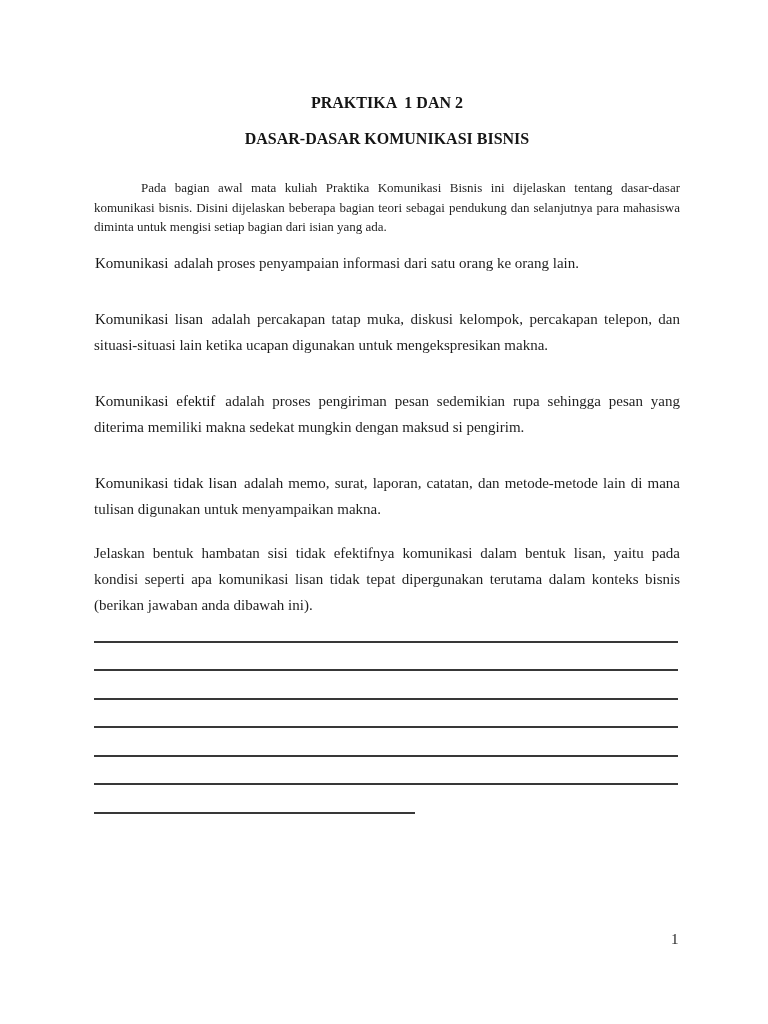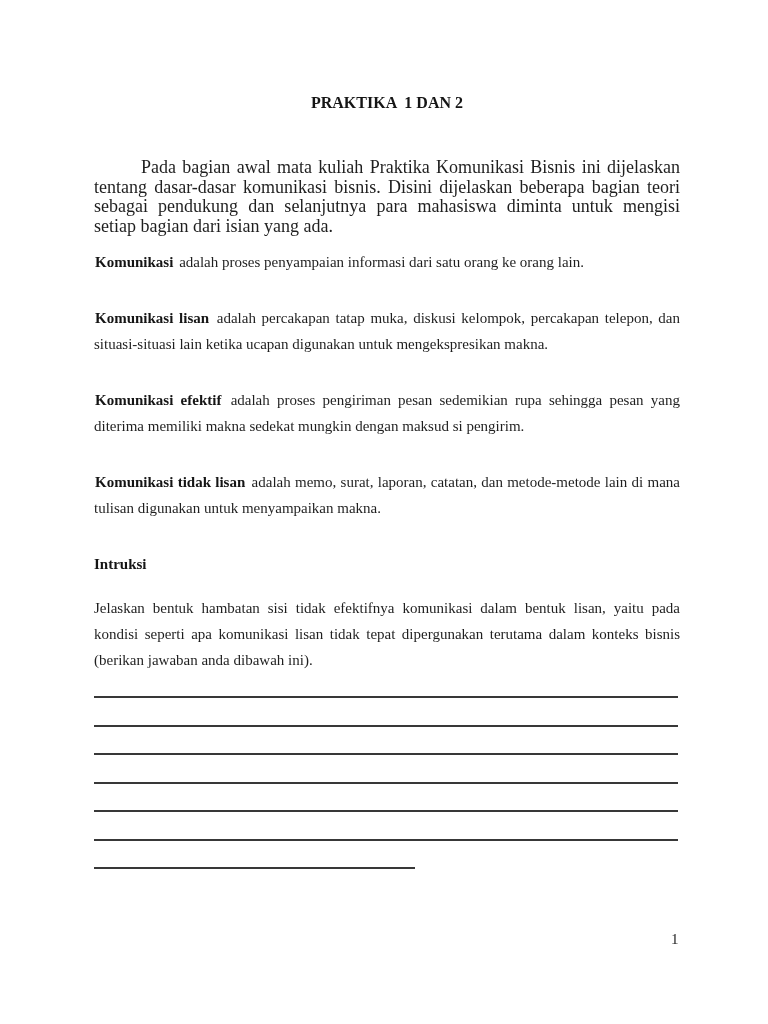--- a/index.html
+++ b/index.html
@@ -22,34 +22,34 @@
   .doc-title {
     text-align: center;
     font-weight: bold;
     font-size: 16px;
     line-height: 22px;
     white-space: pre-wrap;
     color: #151515;
   }
   .doc-subtitle { margin-top: 12px; }
   .intro {
-    margin-top: 42px;
-    font-size: 18px;
+    margin-top: 26px;
+    font-size: 13px;
     line-height: 19.5px;
     text-align: justify;
     text-indent: 47px;
   }
   .def {
     font-size: 15px;
     line-height: 26px;
     text-align: justify;
   }
   .def-1 { margin-top: 11px; }
   .def-2, .def-3, .def-4 { margin-top: 28px; }
-  .def b, .instr-heading { font-weight: bold; color: #151515; }
+  .def b, .instr-heading { font-weight: normal; color: #151515; }
   .instr-heading {
     margin-top: 28px;
     font-size: 15px;
     line-height: 26px;
   }
   .instr-body {
     margin-top: 16px;
     font-size: 15px;
     line-height: 26px;
     text-align: justify;
@@ -71,20 +71,21 @@
   }
 </style>
 </head>
 <body>
 
 <div class="page">
   <div class="content">
 
     <div class="doc-title">PRAKTIKA  1 DAN 2</div>
 
+    <div class="doc-title doc-subtitle">DASAR-DASAR KOMUNIKASI BISNIS</div>
 
     <p class="intro">Pada bagian awal mata kuliah Praktika Komunikasi Bisnis ini dijelaskan tentang dasar-dasar komunikasi bisnis. Disini dijelaskan beberapa bagian teori sebagai pendukung dan selanjutnya para mahasiswa diminta untuk mengisi setiap bagian dari isian yang ada.</p>
 
     <p class="def def-1">
       <b>Komunikasi</b>
       <span>adalah proses penyampaian informasi dari satu orang ke orang lain.</span>
     </p>
 
     <p class="def def-3">
       <b>Komunikasi lisan</b>
@@ -94,21 +95,20 @@
     <p class="def def-2">
       <b>Komunikasi efektif</b>
       <span>adalah proses pengiriman pesan sedemikian rupa sehingga pesan yang diterima memiliki makna sedekat mungkin dengan maksud si pengirim.</span>
     </p>
 
     <p class="def def-4">
       <b>Komunikasi tidak lisan</b>
       <span>adalah memo, surat, laporan, catatan, dan metode-metode lain di mana tulisan digunakan untuk menyampaikan makna.</span>
     </p>
 
-    <div class="instr-heading">Intruksi</div>
 
     <p class="instr-body">Jelaskan bentuk hambatan sisi tidak efektifnya komunikasi dalam bentuk lisan, yaitu pada kondisi seperti apa komunikasi lisan tidak tepat dipergunakan terutama dalam konteks bisnis (berikan jawaban anda dibawah ini).</p>
 
     <div class="answers">
       <div class="answer-line first"></div>
       <div class="answer-line"></div>
       <div class="answer-line"></div>
       <div class="answer-line"></div>
       <div class="answer-line"></div>
       <div class="answer-line"></div>

